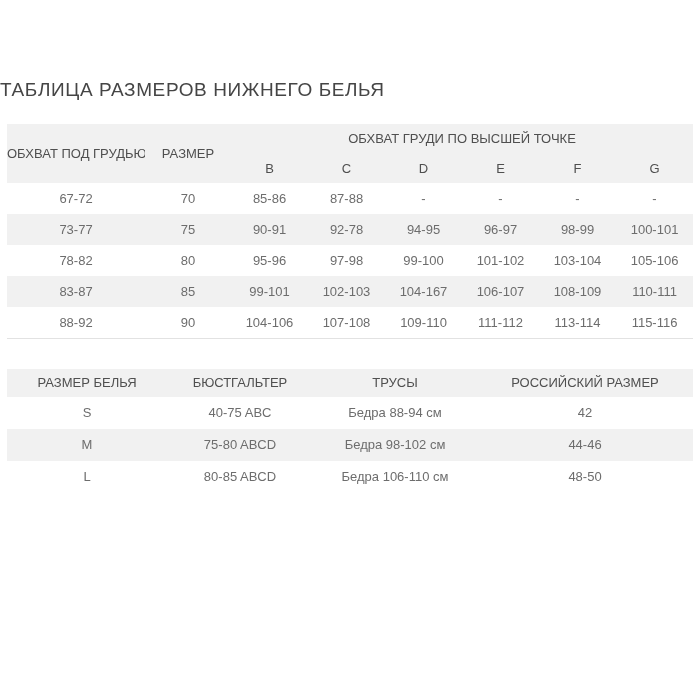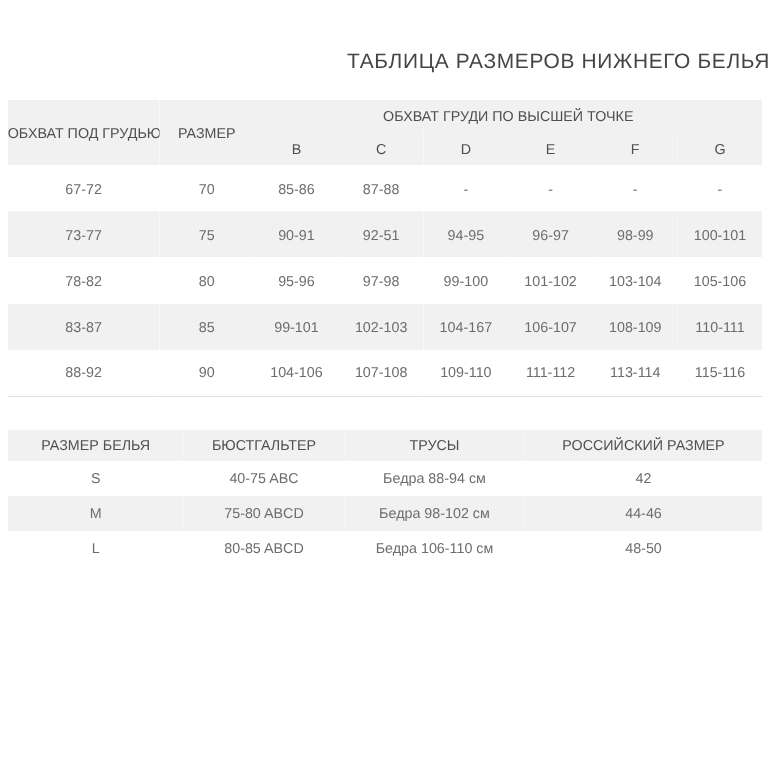--- a/index.html
+++ b/index.html
@@ -2,22 +2,22 @@
 <html style="--header-bg: #f1f1f1; --row-alt-bg: #f1f1f1; --title-text: #454545; --header-text: #4f4f4f; --cell-text: #6d6d6d; --table-border: #e2e2e2;"><head>
 <meta charset="utf-8">
 <style>
   html, body { margin: 0; padding: 0; background: #ffffff; }
   body {
     width: 700px; height: 700px; overflow: hidden;
     font-family: "Liberation Sans", sans-serif;
     -webkit-font-smoothing: antialiased;
   }
   .title {
-    padding-top: 46px;
-    text-align: right;
+    padding-top: 79px;
+    text-align: left;
     font-size: 19px;
     line-height: 22px;
     letter-spacing: 0.6px;
     color: var(--title-text, #454545);
   }
   table {
     border-collapse: collapse;
     table-layout: fixed;
     width: 686px;
   }
@@ -34,21 +34,21 @@
     font-weight: normal;
     color: var(--header-text, #4f4f4f);
   }
   td { color: var(--cell-text, #6d6d6d); }
   tbody tr:nth-child(even) { background: var(--row-alt-bg, #f1f1f1); }
 
   .size-table { margin: 23px 7px 0; border-bottom: 1px solid var(--table-border, #e2e2e2); }
   .size-table thead tr.top-row { height: 29px; }
   .size-table thead tr.cup-row { height: 30px; }
   .size-table thead th.group-th { vertical-align: middle; }
-  .size-table tbody tr { height: 42px; margin-top: 32px; }
+  .size-table tbody tr { height: 31px; margin-top: 32px; }
 
   .conv-table { margin: 30px 7px 0; }
   .conv-table thead tr { height: 28px; margin-left: 12px; }
   .conv-table tbody tr { height: 32px; }
 </style>
 </head>
 <body>
 
 <div class="page">
 
@@ -88,21 +88,21 @@
           <td>87-88</td>
           <td>-</td>
           <td>-</td>
           <td>-</td>
           <td>-</td>
         </tr>
         <tr>
           <td>73-77</td>
           <td>75</td>
           <td>90-91</td>
-          <td>92-51</td>
+          <td>92-78</td>
           <td>94-95</td>
           <td>96-97</td>
           <td>98-99</td>
           <td>100-101</td>
         </tr>
         <tr>
           <td>78-82</td>
           <td>80</td>
           <td>95-96</td>
           <td>97-98</td>

